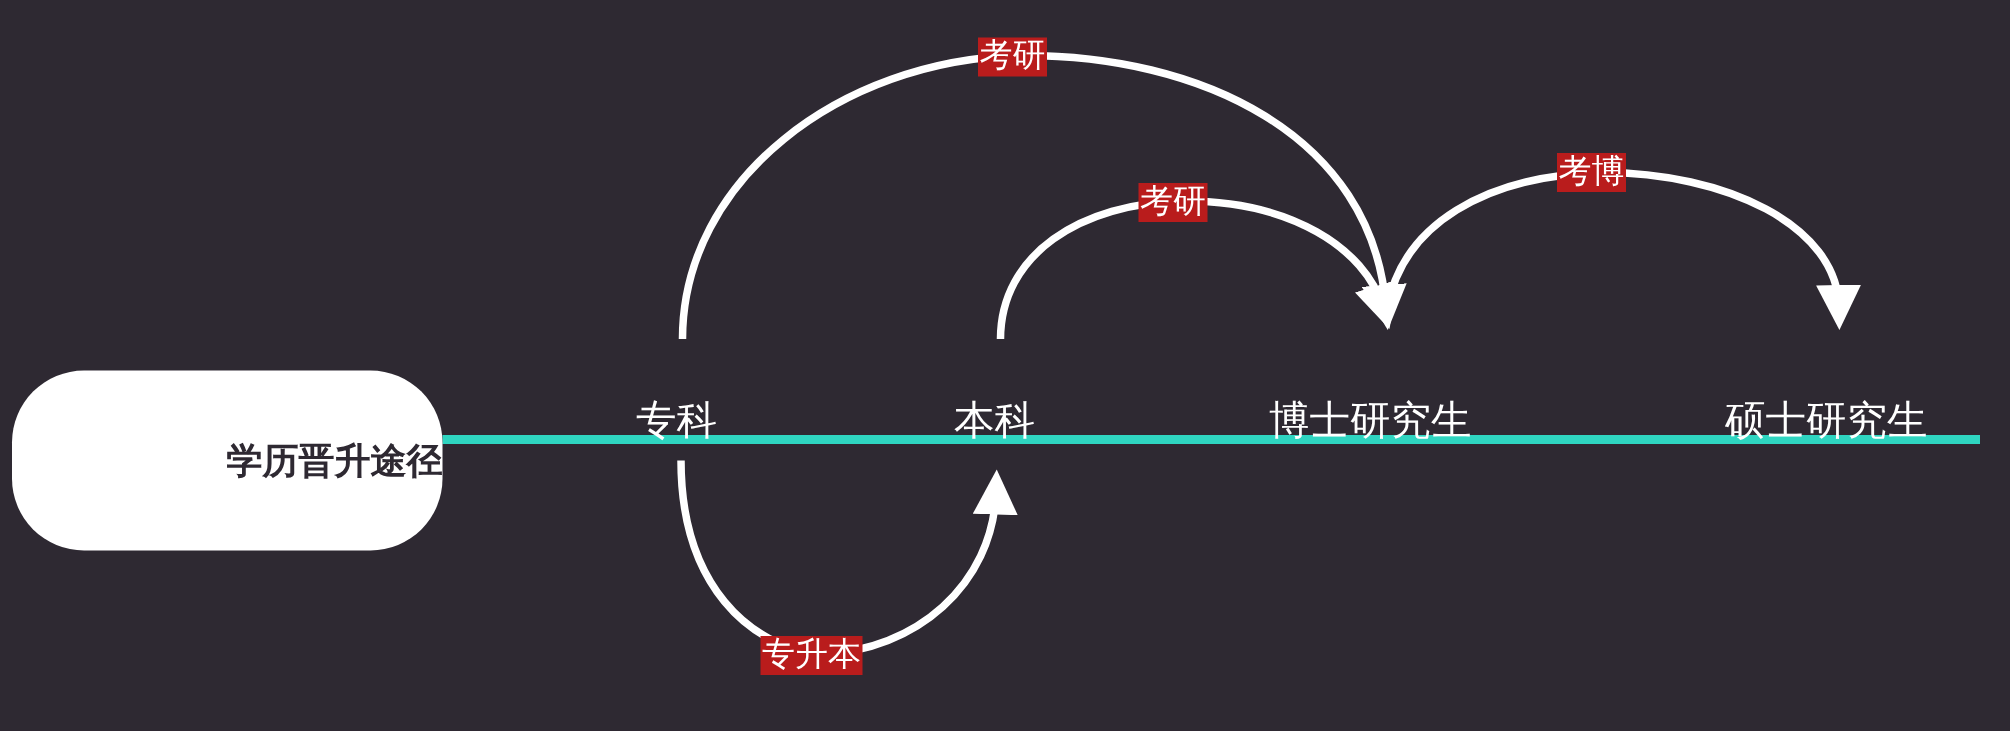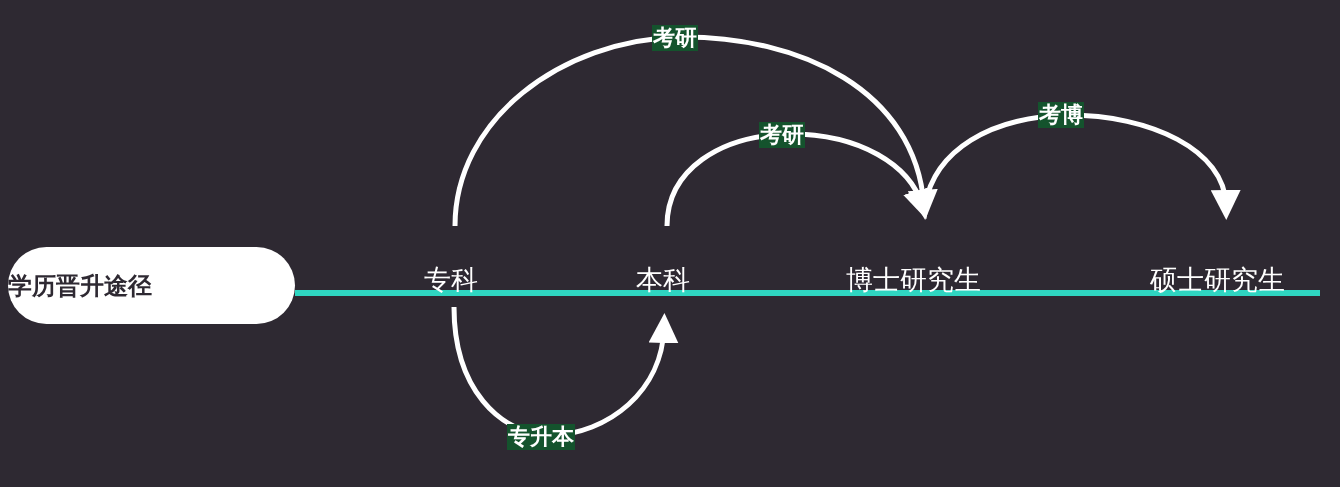--- a/index.html
+++ b/index.html
@@ -3,33 +3,33 @@
   <meta charset="utf-8">
   <style>
     html, body { margin: 0; padding: 0; }
     body {
       width: 1340px; height: 487px; background: #2e2932;
       position: relative; overflow: hidden;
       font-family: "DejaVu Sans", "Liberation Sans", sans-serif;
     }
     #diagram { position: absolute; left: 0; top: 0; }
     .root {
-      position: absolute; left: 8px; top: 247px; width: 287px; height: 77px;
+      position: absolute; left: 8px; top: 247px; width: 287px; height: 120px;
       background: #ffffff; border-radius: 48px;
-      display: flex; align-items: center; justify-content: flex-start;
+      display: flex; align-items: center; justify-content: flex-end;
       color: #2e2932; font-size: 24px; font-weight: bold;
     }
     .node-label {
       position: absolute; color: #ffffff; font-size: 27px; top: 238px;
       white-space: nowrap;
       margin-top: 24px;
     }
     .edge-label {
       position: absolute; color: #ffffff; font-size: 22px;
-      background: #14532d; padding: 0 1px; white-space: nowrap; line-height: 26px; font-weight: bold;
+      background: #b91c1c; padding: 0 1px; white-space: nowrap; line-height: 26px;
     }
   </style>
 </head>
 <body>
 
 <svg id="diagram" width="1340" height="487" viewBox="0 0 1340 487">
   <defs>
     <marker id="arrow" markerWidth="6" markerHeight="6" refX="3" refY="3" orient="auto" markerUnits="strokeWidth">
       <path d="M0,0 L6,3 L0,6 z" fill="#ffffff"></path>
     </marker>

